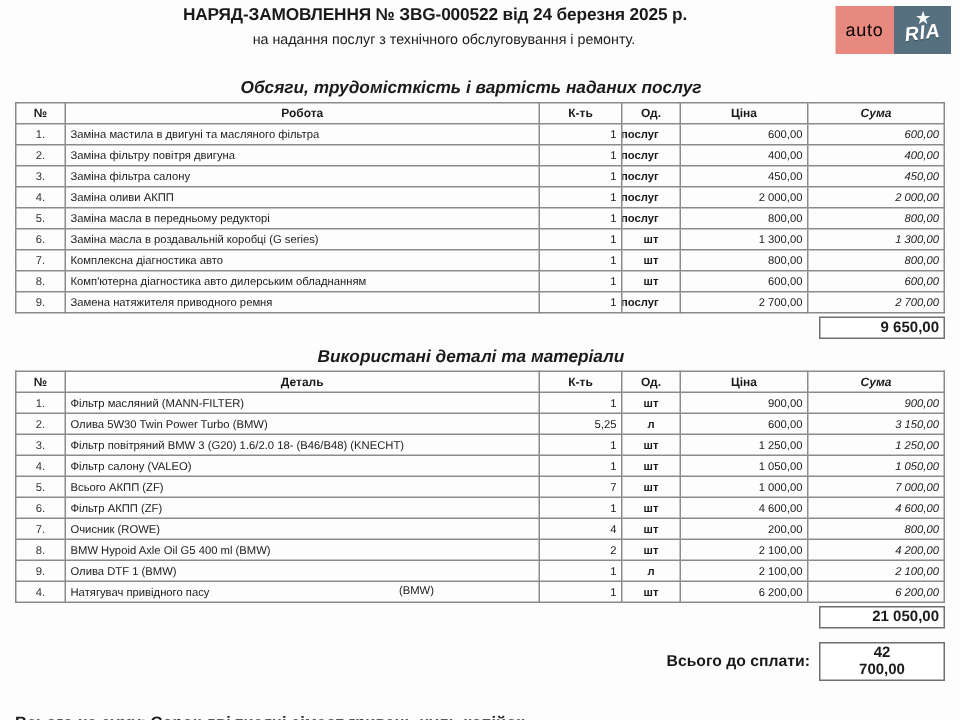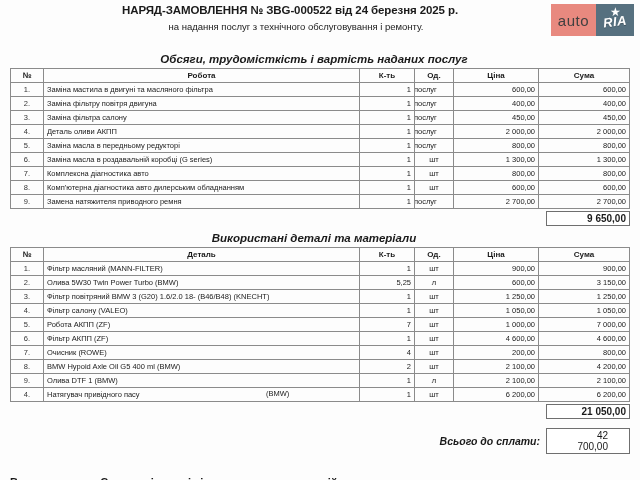--- a/index.html
+++ b/index.html
@@ -45,22 +45,22 @@
   .logo {
     position: absolute;
     top: 4px;
     right: 6px;
     display: flex;
     height: 32px;
     align-items: stretch;
   }
   .logo-auto {
     background: #e8897f;
-    color: #404040;
-    font-size: 15px;
+    color: #000000;
+    font-size: 12px;
     font-weight: normal;
     letter-spacing: 0.5px;
     padding: 0 7px;
     display: flex;
     align-items: center;
     justify-content: center;
     line-height: 1;
   }
   .logo-ria {
     background: #56707f;
@@ -119,23 +119,23 @@
     vertical-align: middle;
   }
   table.doc-table th {
     text-align: center;
     font-weight: bold;
     font-size: 8px;
   }
   .c-num   { width: 26px;  text-align: center; }
   .c-name  { text-align: left; }
   .c-qty   { width: 48px;  text-align: right; }
-  .c-unit  { width: 32px;  text-align: center; }
+  .c-unit  { width: 32px;  text-align: center; font-weight: bold; }
   .c-price { width: 78px;  text-align: right; }
-  .c-sum   { width: 84px;  text-align: right; }
+  .c-sum   { width: 84px;  text-align: right; font-style: italic; }
 
   td.c-num { color: #333; }
   .unit-clip {
     display: block;
     width: 100%;
     overflow: hidden;
     text-overflow: clip;
     white-space: nowrap;
     text-align: center;
   }
@@ -167,30 +167,29 @@
   .grand-row {
     display: flex;
     justify-content: flex-end;
     align-items: center;
     padding: 0 10px;
     margin-top: 9px;
   }
   .grand-label {
     font-size: 10.5px;
     font-weight: bold;
-    font-style: italic;
     margin-right: 6px;
   }
   .grand-box {
     width: 84px;
     box-sizing: border-box;
     border: 1px solid #6f6f6f;
-    text-align: right;
+    text-align: center;
     font-size: 10px;
-    font-weight: normal;
+    font-weight: bold;
     padding: 1px 21px;
     background: #fff;
   }
 
   .amount-words {
     margin: 22px 0 0 10px;
     font-size: 11px;
     font-weight: bold;
   }
 </style>
@@ -250,21 +249,21 @@
           <td class="c-name name-cell">Заміна фільтра салону</td>
           <td class="c-qty">1</td>
           <td class="c-unit">
             <span class="unit-clip" style="text-align: left; margin-left: -4px;">послуг</span>
           </td>
           <td class="c-price">450,00</td>
           <td class="c-sum">450,00</td>
         </tr>
         <tr>
           <td class="c-num">4.</td>
-          <td class="c-name name-cell">Деталь оливи АКПП</td>
+          <td class="c-name name-cell">Заміна оливи АКПП</td>
           <td class="c-qty">1</td>
           <td class="c-unit">
             <span class="unit-clip" style="text-align: left; margin-left: -4px;">послуг</span>
           </td>
           <td class="c-price">2 000,00</td>
           <td class="c-sum">2 000,00</td>
         </tr>
         <tr>
           <td class="c-num">5.</td>
           <td class="c-name name-cell">Заміна масла в передньому редукторі</td>
@@ -359,21 +358,21 @@
         <tr>
           <td class="c-num">4.</td>
           <td class="c-name name-cell">Фільтр салону (VALEO)</td>
           <td class="c-qty">1</td>
           <td class="c-unit">шт</td>
           <td class="c-price">1 050,00</td>
           <td class="c-sum">1 050,00</td>
         </tr>
         <tr>
           <td class="c-num">5.</td>
-          <td class="c-name name-cell">Робота АКПП  (ZF)</td>
+          <td class="c-name name-cell">Всього АКПП  (ZF)</td>
           <td class="c-qty">7</td>
           <td class="c-unit">шт</td>
           <td class="c-price">1 000,00</td>
           <td class="c-sum">7 000,00</td>
         </tr>
         <tr>
           <td class="c-num">6.</td>
           <td class="c-name name-cell">Фільтр АКПП (ZF)</td>
           <td class="c-qty">1</td>
           <td class="c-unit">шт</td>

